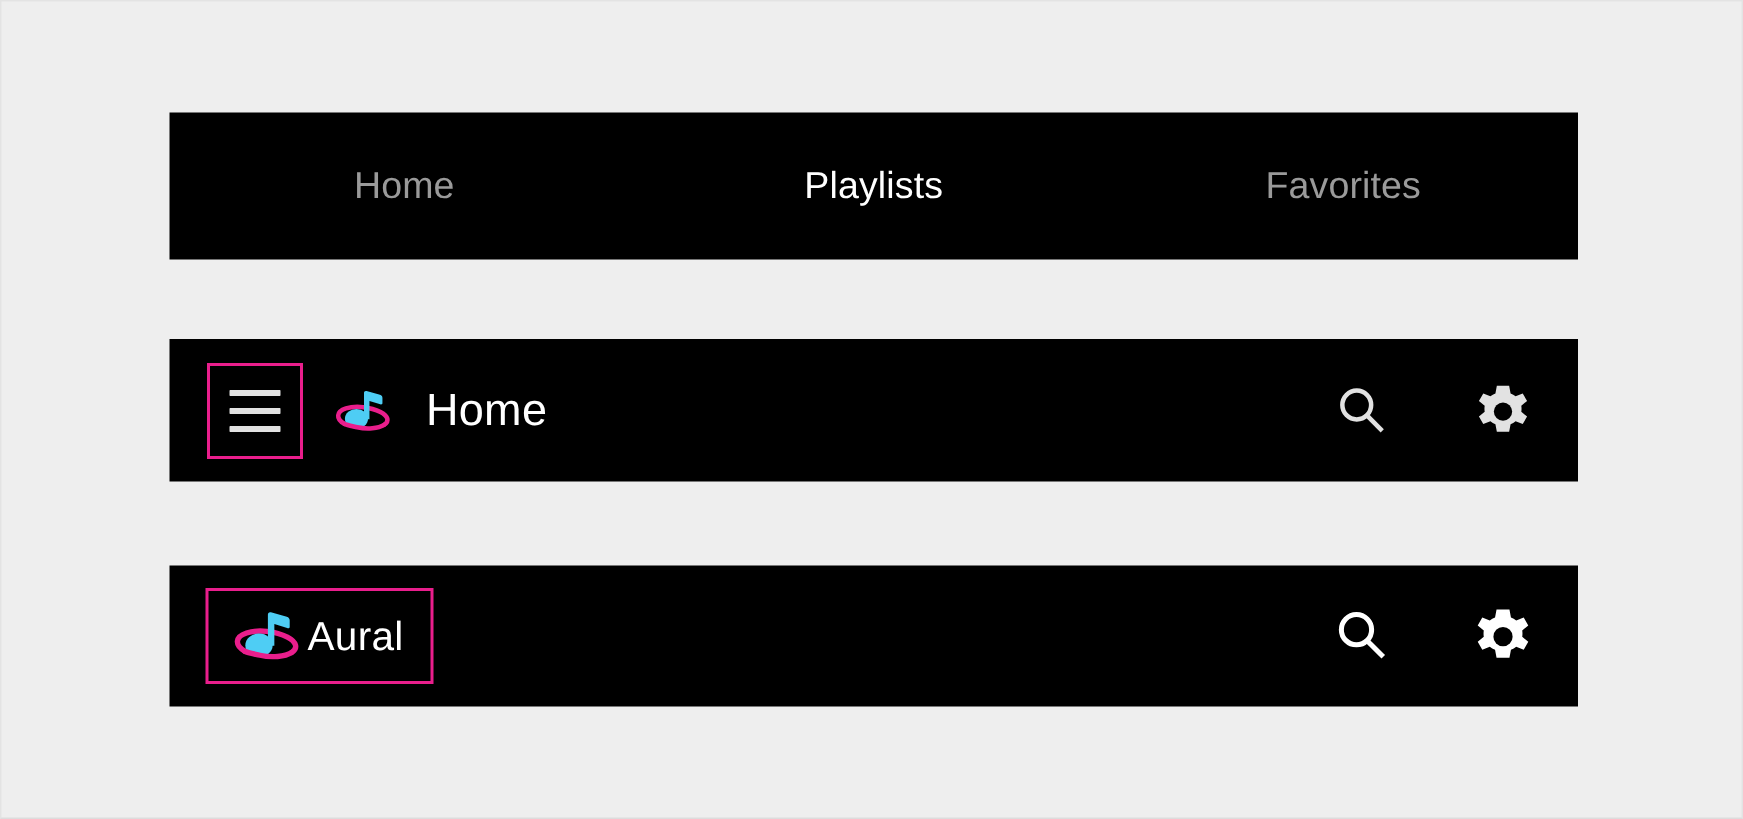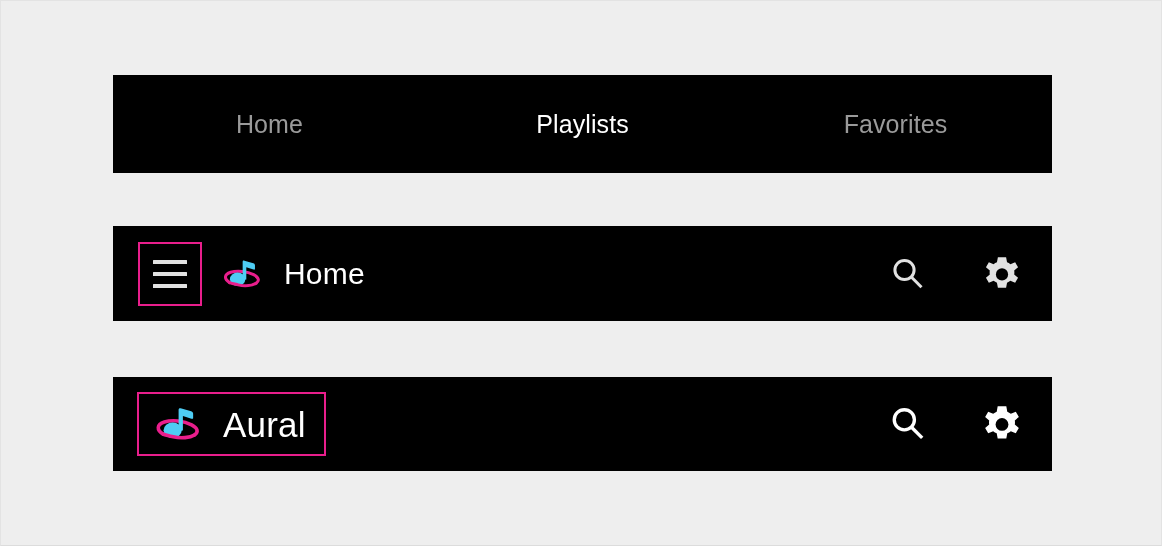--- a/index.html
+++ b/index.html
@@ -139,23 +139,22 @@
     padding: 0 18px 0 14px;
     flex: 0 0 auto;
   }
   .logo-medium {
     width: 52px;
     height: 52px;
     display: block;
     flex: 0 0 auto;
   }
   #brand-label {
-    margin-left: 18px;
     color: #ffffff;
-    font-size: 35px;
+    font-size: 27px;
     font-weight: 500;
     line-height: 1;
     white-space: nowrap;
     letter-spacing: 0.2px;
   }
 </style>
 </head>
 <body>
 
 <div class="canvas">

